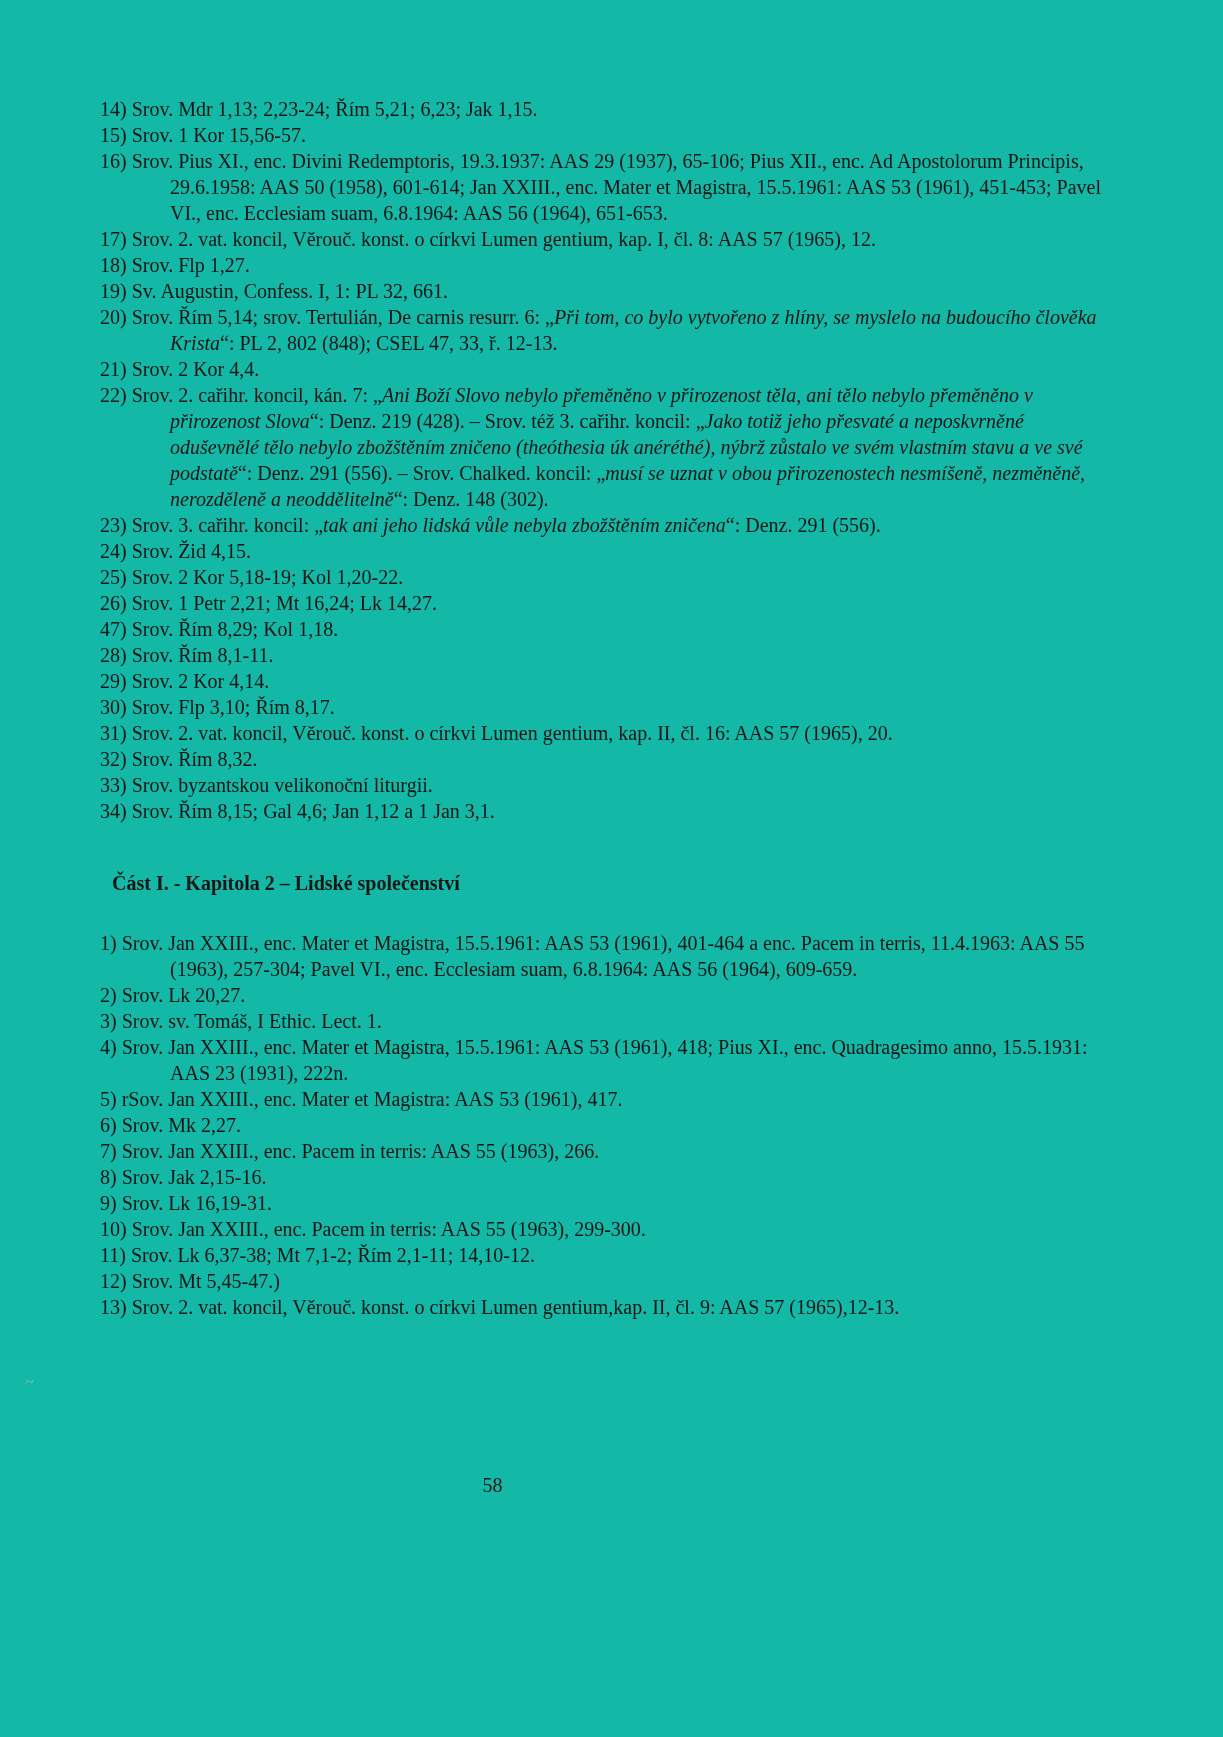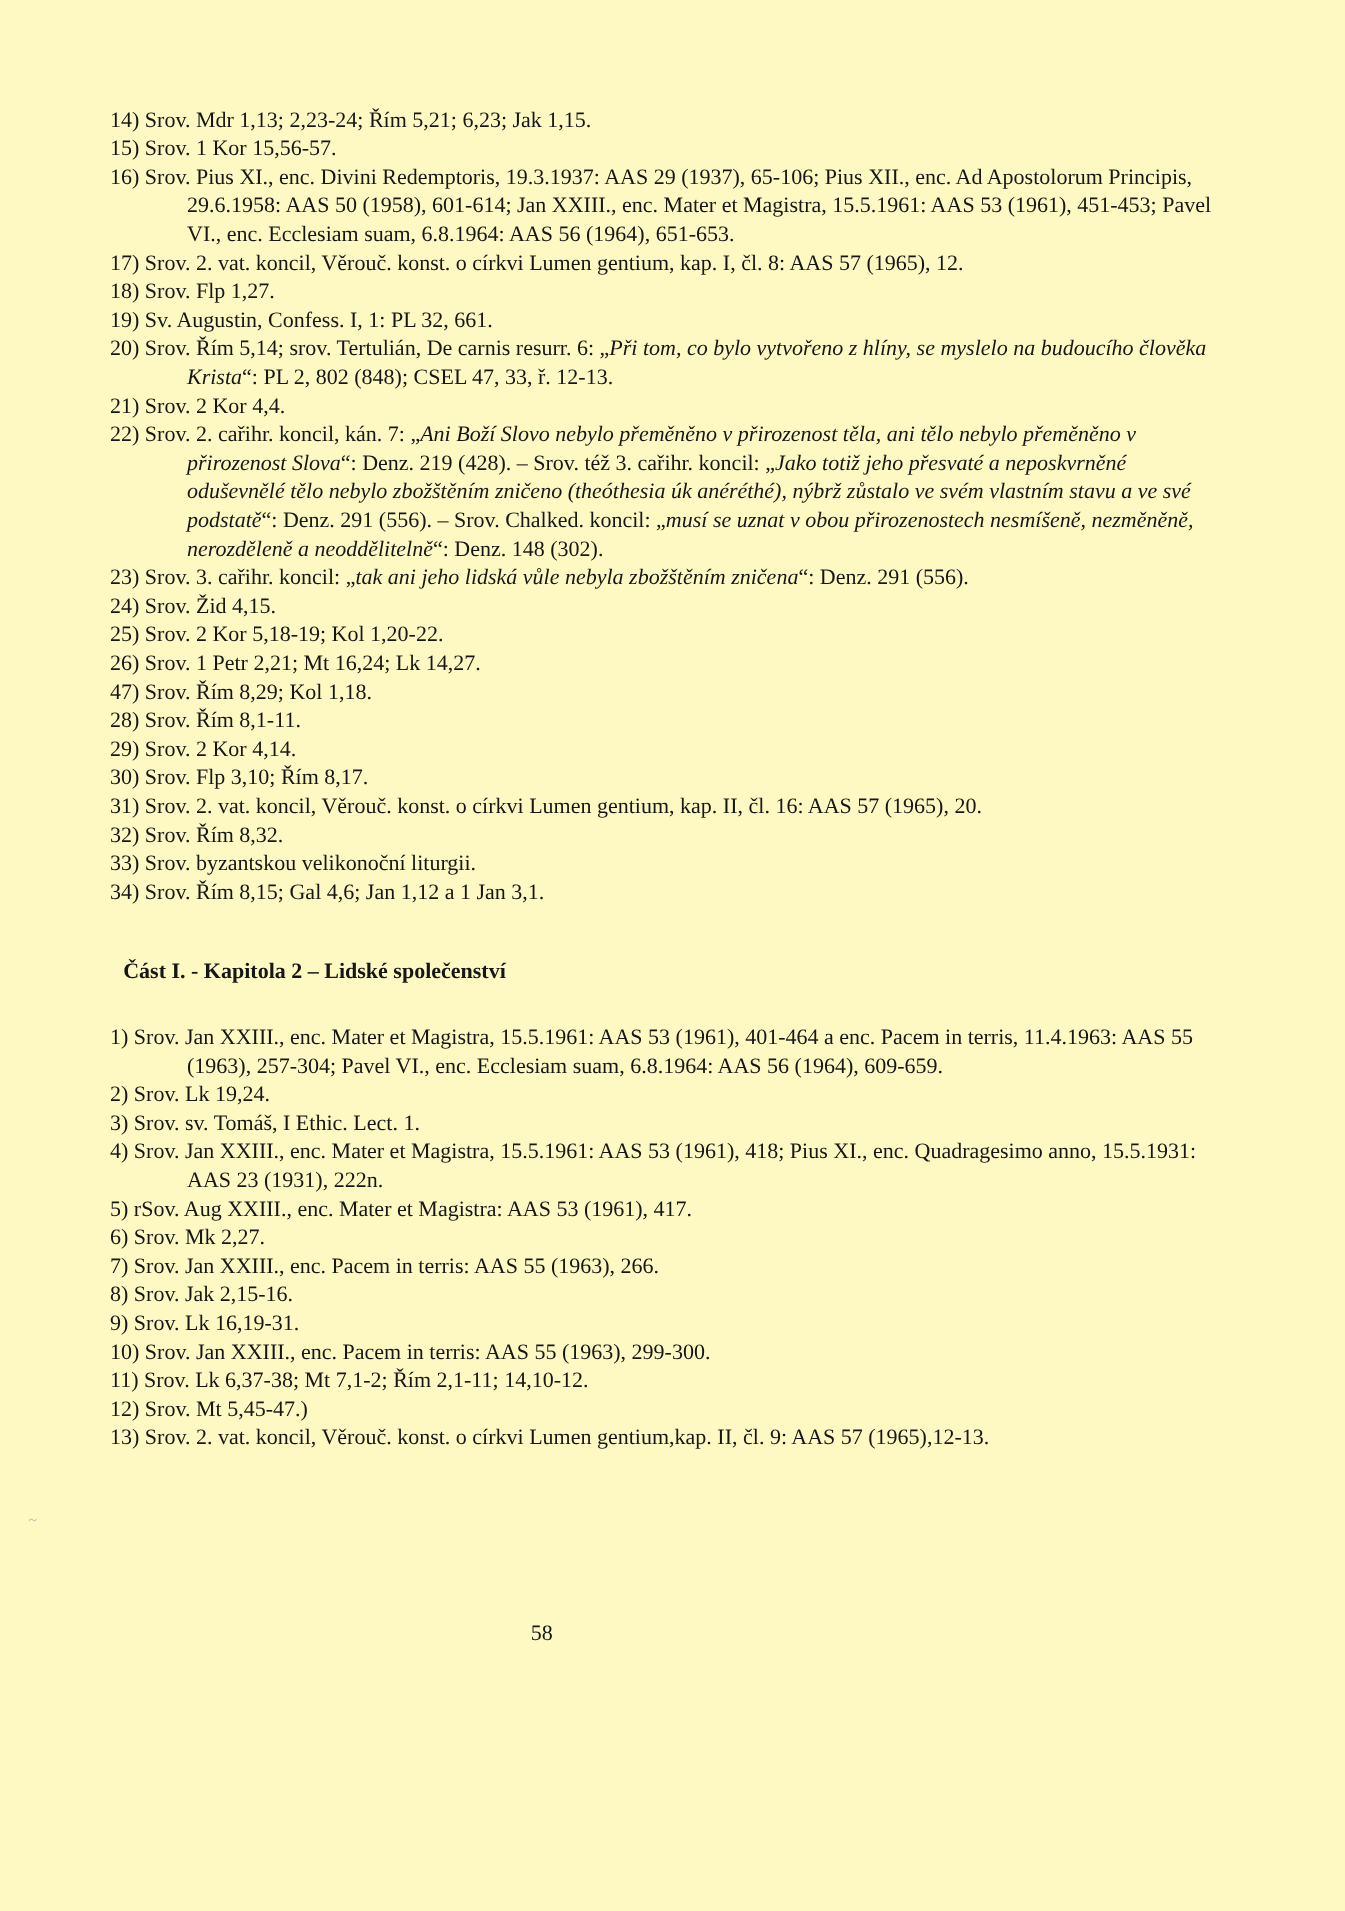--- a/index.html
+++ b/index.html
@@ -4,21 +4,21 @@
 <style>
   html, body {
     margin: 0;
     padding: 0;
     background: #ffffff;
   }
   .sheet {
     position: relative;
     width: 1223px;
     height: 1737px;
-    background: #fef9c3;
+    background: #14b8a6;
     box-sizing: border-box;
     padding: 96px 108px 0 100px;
     color: #161616;
     font-family: "Liberation Serif", "DejaVu Serif", serif;
     overflow: hidden;
   }
   .notes-block {
     width: 100%;
   }
   .note {
@@ -89,24 +89,24 @@
       <div class="note"><span class="note-num">31)</span> <span class="seg">Srov. 2. vat. koncil, Věrouč. konst. o církvi Lumen gentium, kap. II, čl. 16: AAS 57 (1965), 20.</span></div>
       <div class="note"><span class="note-num">32)</span> <span class="seg">Srov. Řím 8,32.</span></div>
       <div class="note"><span class="note-num">33)</span> <span class="seg">Srov. byzantskou velikonoční liturgii.</span></div>
       <div class="note"><span class="note-num">34)</span> <span class="seg">Srov. Řím 8,15; Gal 4,6; Jan 1,12 a 1 Jan 3,1.</span></div>
     </div>
 
   <div class="section-heading">Část I. - Kapitola 2 – Lidské společenství</div>
 
   <div class="notes-block">
       <div class="note"><span class="note-num">1)</span> <span class="seg">Srov. Jan XXIII., enc. Mater et Magistra, 15.5.1961: AAS 53 (1961), 401-464 a enc. Pacem in terris, 11.4.1963: AAS 55 (1963), 257-304; Pavel VI., enc. Ecclesiam suam, 6.8.1964: AAS 56 (1964), 609-659.</span></div>
-      <div class="note"><span class="note-num">2)</span> <span class="seg">Srov. Lk 19,24.</span></div>
+      <div class="note"><span class="note-num">2)</span> <span class="seg">Srov. Lk 20,27.</span></div>
       <div class="note"><span class="note-num">3)</span> <span class="seg">Srov. sv. Tomáš, I Ethic. Lect. 1.</span></div>
       <div class="note"><span class="note-num">4)</span> <span class="seg">Srov. Jan XXIII., enc. Mater et Magistra, 15.5.1961: AAS 53 (1961), 418; Pius XI., enc. Quadragesimo anno, 15.5.1931: AAS 23 (1931), 222n.</span></div>
-      <div class="note"><span class="note-num">5)</span> <span class="seg">rSov. Aug XXIII., enc. Mater et Magistra: AAS 53 (1961), 417.</span></div>
+      <div class="note"><span class="note-num">5)</span> <span class="seg">rSov. Jan XXIII., enc. Mater et Magistra: AAS 53 (1961), 417.</span></div>
       <div class="note"><span class="note-num">6)</span> <span class="seg">Srov. Mk 2,27.</span></div>
       <div class="note"><span class="note-num">7)</span> <span class="seg">Srov. Jan XXIII., enc. Pacem in terris: AAS 55 (1963), 266.</span></div>
       <div class="note"><span class="note-num">8)</span> <span class="seg">Srov. Jak 2,15-16.</span></div>
       <div class="note"><span class="note-num">9)</span> <span class="seg">Srov. Lk 16,19-31.</span></div>
       <div class="note"><span class="note-num">10)</span> <span class="seg">Srov. Jan XXIII., enc. Pacem in terris: AAS 55 (1963), 299-300.</span></div>
       <div class="note"><span class="note-num">11)</span> <span class="seg">Srov. Lk 6,37-38; Mt 7,1-2; Řím 2,1-11; 14,10-12.</span></div>
       <div class="note"><span class="note-num">12)</span> <span class="seg">Srov. Mt 5,45-47.)</span></div>
       <div class="note"><span class="note-num">13)</span> <span class="seg">Srov. 2. vat. koncil, Věrouč. konst. o církvi Lumen gentium,kap. II, čl. 9: AAS 57 (1965),12-13.</span></div>
     </div>
 

